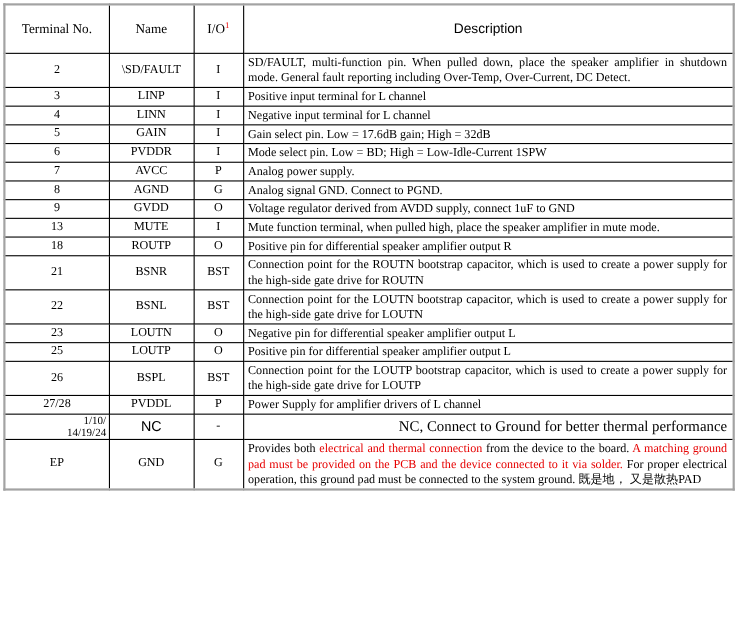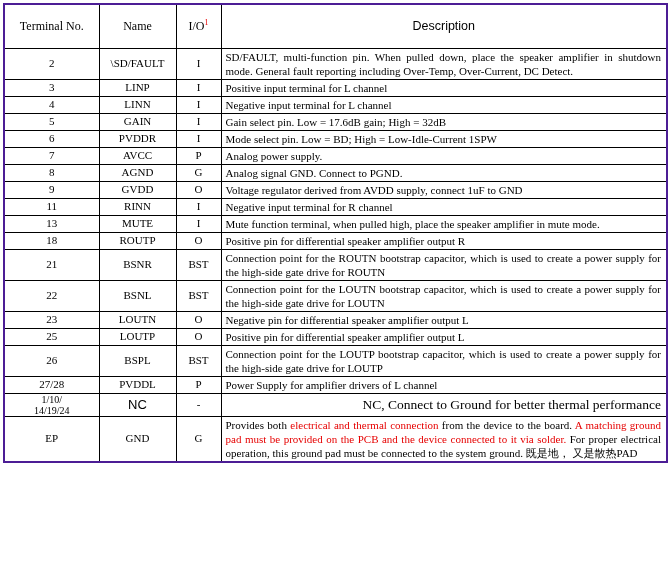--- a/index.html
+++ b/index.html
@@ -12,21 +12,21 @@
     height: 567px;
     box-sizing: border-box;
     padding: 3px 3px;
     background: #ffffff;
     overflow: hidden;
   }
   table.pin-table {
     width: 665px;
     border-collapse: collapse;
     table-layout: fixed;
-    border: 2px solid #4c1d95;
+    border: 2px solid #a3a3a3;
     font-family: "Liberation Serif", serif;
     color: #000;
   }
   .pin-table th, .pin-table td {
     border: 1px solid #000;
     overflow: hidden;
   }
   .pin-table thead tr { height: 44px; }
   .pin-table thead th {
     font-weight: normal;
@@ -59,20 +59,21 @@
     line-height: 14px;
     padding: 1px 5px 1px 4px;
   }
   .red { color: var(--red, #e60000); }
   
   tr.nc { height: 37px; }
   tr.nc td.term {
     font-size: 10px;
     line-height: 11px;
     white-space: pre-line;
+    text-align: right;
   }
   tr.nc td.name {
     font-family: "Liberation Sans", sans-serif;
     font-size: 13px;
   }
   tr.nc td.desc {
     font-size: 13.5px;
     line-height: 16px;
     text-align: right;
   }
@@ -141,26 +142,20 @@
           <td class="c io">G</td>
           <td class="desc"><span>Analog signal GND. Connect to PGND.</span></td>
         </tr>
         <tr>
           <td class="c term">9</td>
           <td class="c name">GVDD</td>
           <td class="c io">O</td>
           <td class="desc"><span>Voltage regulator derived from AVDD supply, connect 1uF to GND</span></td>
         </tr>
         <tr>
-          <td class="c term">11</td>
-          <td class="c name">RINN</td>
-          <td class="c io">I</td>
-          <td class="desc"><span>Negative input terminal for R channel</span></td>
-        </tr>
-        <tr>
           <td class="c term">13</td>
           <td class="c name">MUTE</td>
           <td class="c io">I</td>
           <td class="desc"><span>Mute function terminal, when pulled high, place the speaker amplifier in mute mode.</span></td>
         </tr>
         <tr>
           <td class="c term">18</td>
           <td class="c name">ROUTP</td>
           <td class="c io">O</td>
           <td class="desc"><span>Positive pin for differential speaker amplifier output R</span></td>

